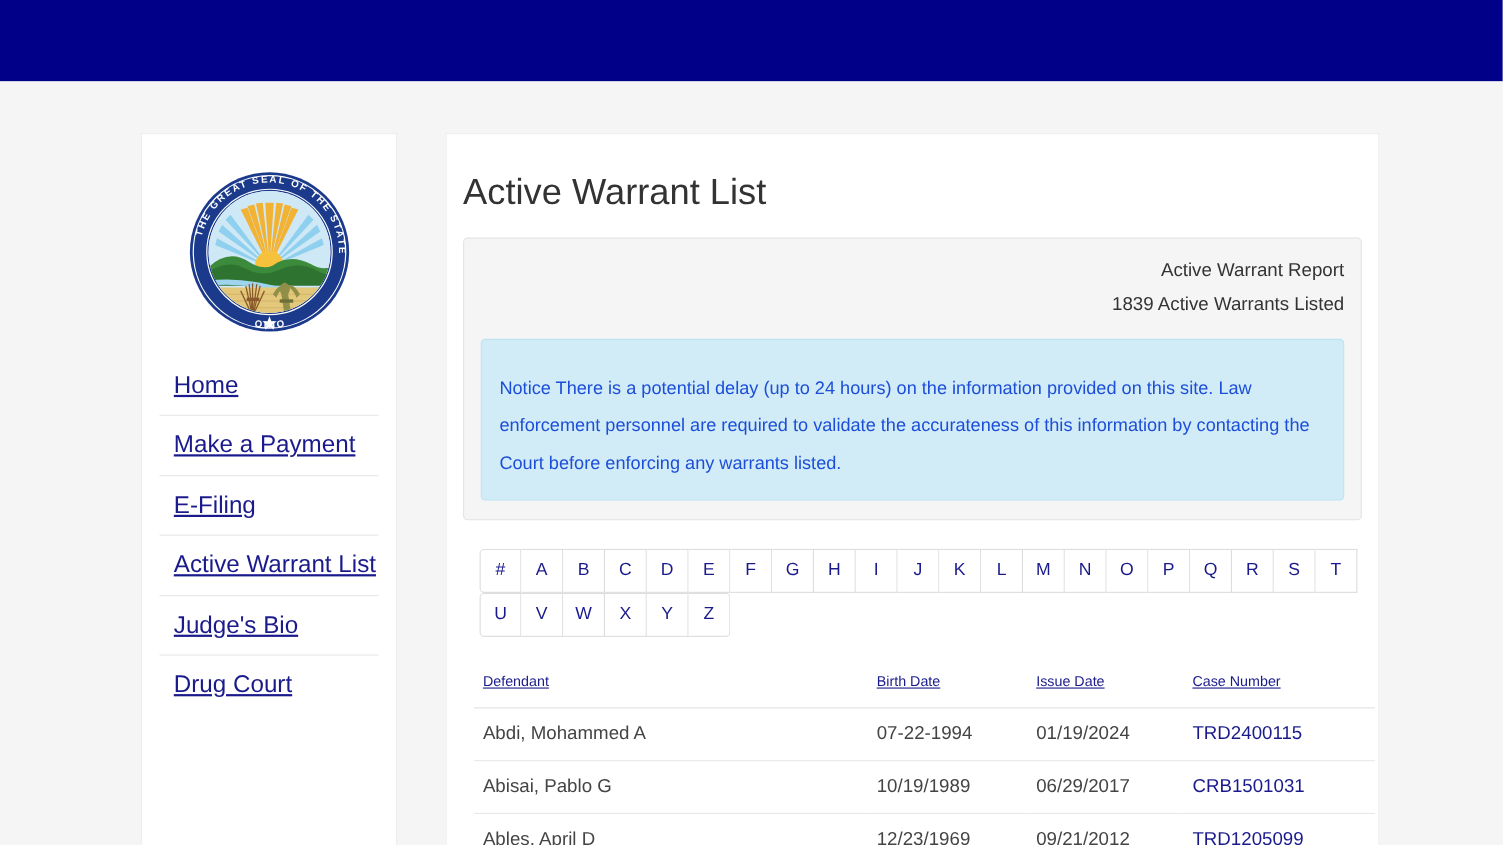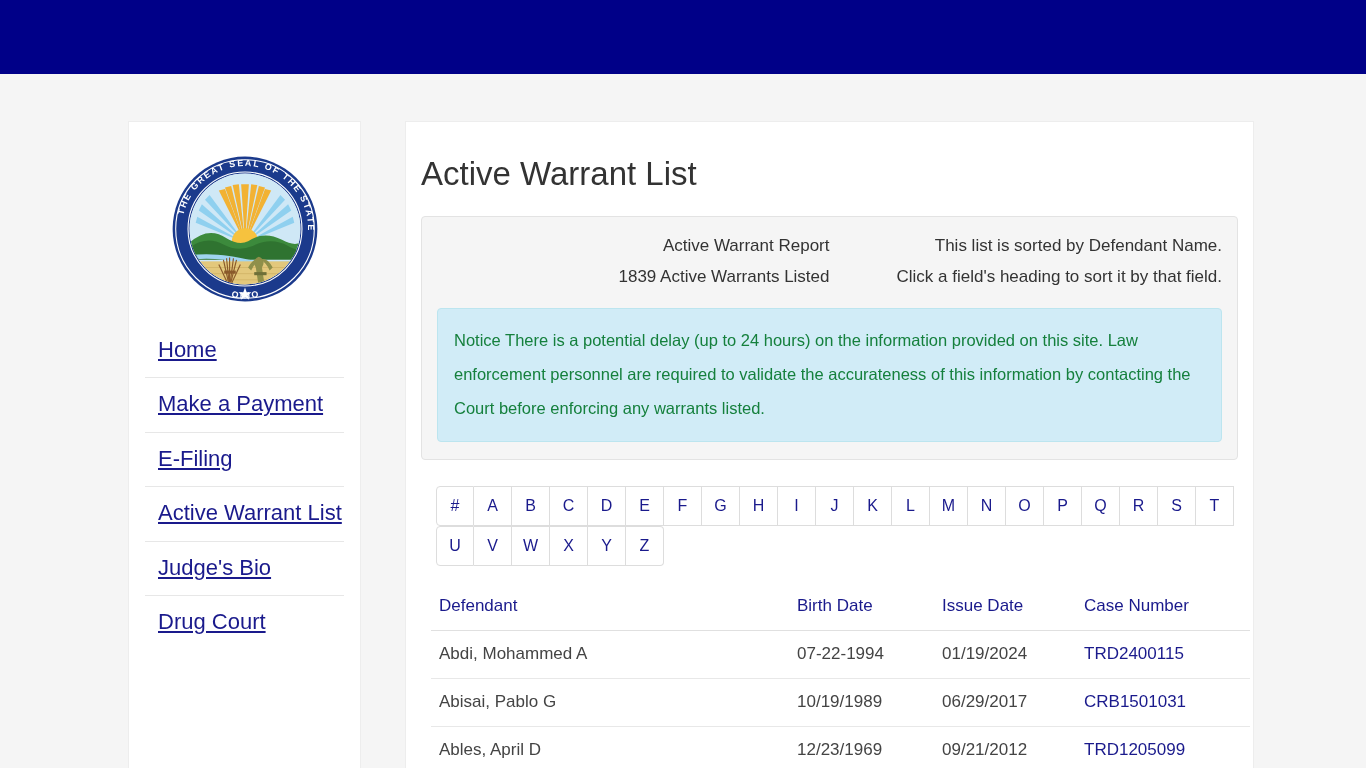--- a/index.html
+++ b/index.html
@@ -92,22 +92,22 @@
     color: #333333;
     line-height: 1.55;
   }
   .info-col div { padding: 2px 0; }
 
   .alert {
     margin-top: 16px;
     background: #d1ecf7;
     border: 1px solid #bce5ef;
     border-radius: 4px;
-    padding: 15px 16px 16px 16px;
-    color: #15803d;
+    padding: 28px 16px 16px 16px;
+    color: #1d4ed8;
     font-size: 16.5px;
     line-height: 2.05;
   }
 
   
   .pager-wrap { padding: 0 0 22px 15px; }
   .pager {
     display: flex; flex-wrap: wrap;
     width: 777px;
   }
@@ -149,22 +149,23 @@
   }
   .warrant-table th {
     text-align: left;
     font-weight: normal;
     padding: 8px 8px 14px 8px;
     border-bottom: 1px solid #e0e0e0;
     vertical-align: bottom;
   }
   .warrant-table th .col-link {
     color: #1a1a8c;
+    text-decoration: underline;
     cursor: pointer;
-    font-size: 17px;
+    font-size: 13px;
   }
   .warrant-table td {
     padding: 13px 8px 14px 8px;
     border-bottom: 1px solid #e8e8e8;
     color: #444444;
     white-space: nowrap;
   }
   .col-def  { width: 358px; }
   .col-bd   { width: 145px; }
   .col-id   { width: 142px; }
@@ -290,24 +291,20 @@
 
   <div class="main">
 
     <h1 class="page-title">Active Warrant List</h1>
 
     <div class="info-panel">
       <div class="info-grid">
         <div class="info-col">
           <div>Active Warrant Report</div>
           <div>1839 Active Warrants Listed</div>
-        </div>
-        <div class="info-col">
-          <div>This list is sorted by Defendant Name.</div>
-          <div>Click a field's heading to sort it by that field.</div>
         </div>
       </div>
 
       <div class="alert">Notice There is a potential delay (up to 24 hours) on the information provided on this site. Law enforcement personnel are required to validate the accurateness of this information by contacting the Court before enforcing any warrants listed.</div>
     </div>
 
     <div class="pager-wrap">
       <div class="pager">
         <div class="pager-row1">
           <div class="pager-item">#</div>

